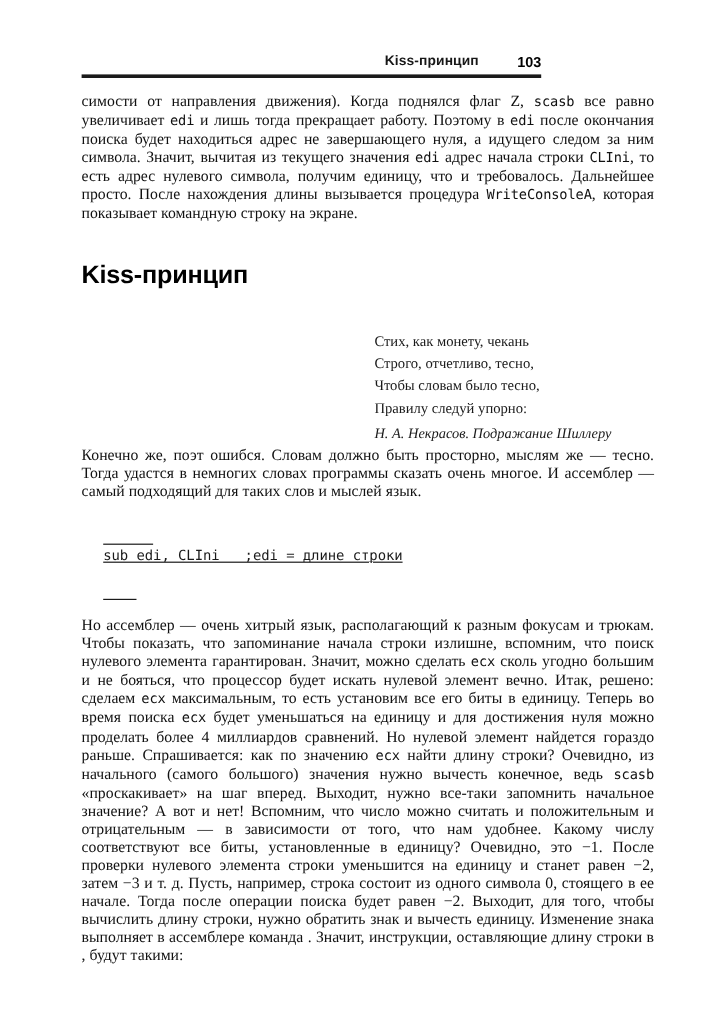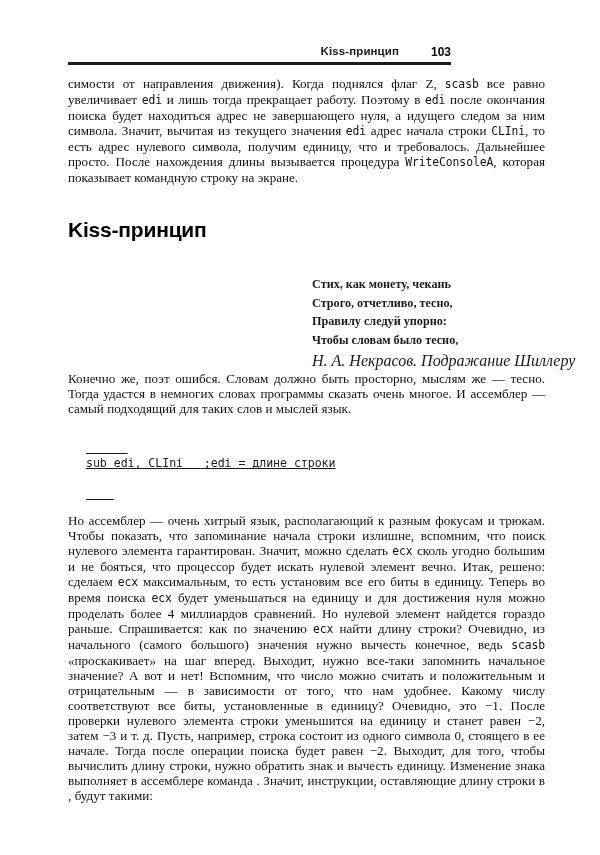--- a/index.html
+++ b/index.html
@@ -111,25 +111,24 @@
   }
   .epigraph-inner {
     width: 233px;
     text-align: left;
   }
   .epigraph-line {
     font-size: 12.2px;
     line-height: 18.6px;
     color: #1a1a1a;
     white-space: nowrap;
-    font-weight: bold;
   }
   .epigraph-source {
     font-style: italic;
-    font-size: 16px;
+    font-size: 12px;
     line-height: 18.6px;
     margin-top: 3px;
     white-space: nowrap;
     color: #1a1a1a;
   }
 
   
   .code-block {
     margin: 7px 0 11px 0;
     padding-left: 18px;
@@ -158,22 +157,22 @@
   <div class="column">
 
     <p class="body">симости от направления движения). Когда поднялся флаг Z, <code>scasb</code> все равно увеличивает <code>edi</code> и лишь тогда прекращает работу. Поэтому в <code>edi</code> после окончания поиска будет находиться адрес не завершающего нуля, а идущего следом за ним символа. Значит, вычитая из текущего значения <code>edi</code> адрес начала строки <code>CLIni</code>, то есть адрес нулевого символа, получим единицу, что и требовалось. Дальнейшее просто. После нахождения длины вызывается процедура <code>WriteConsoleA</code>, которая показывает командную строку на экране.</p>
 
     <h2 class="chapter-title">Kiss-принцип</h2>
 
     <div class="epigraph">
       <div class="epigraph-inner">
         <div class="epigraph-line">Стих, как монету, чекань</div>
         <div class="epigraph-line">Строго, отчетливо, тесно,</div>
+        <div class="epigraph-line">Чтобы словам было тесно,</div>
         <div class="epigraph-line">Правилу следуй упорно:</div>
-        <div class="epigraph-line">Чтобы словам было тесно,</div>
         <div class="epigraph-source">Н. А. Некрасов. Подражание Шиллеру</div>
       </div>
     </div>
 
     <p class="body after-epigraph">Конечно же, поэт ошибся. Словам должно быть просторно, мыслям же — тесно. Тогда удастся в немногих словах программы сказать очень многое. И ассемблер — самый подходящий для таких слов и мыслей язык.</p>
 
 
     <div class="code-block">
       <span class="code-line">sub edi, CLIni   ;edi = длине строки</span>
     </div>

